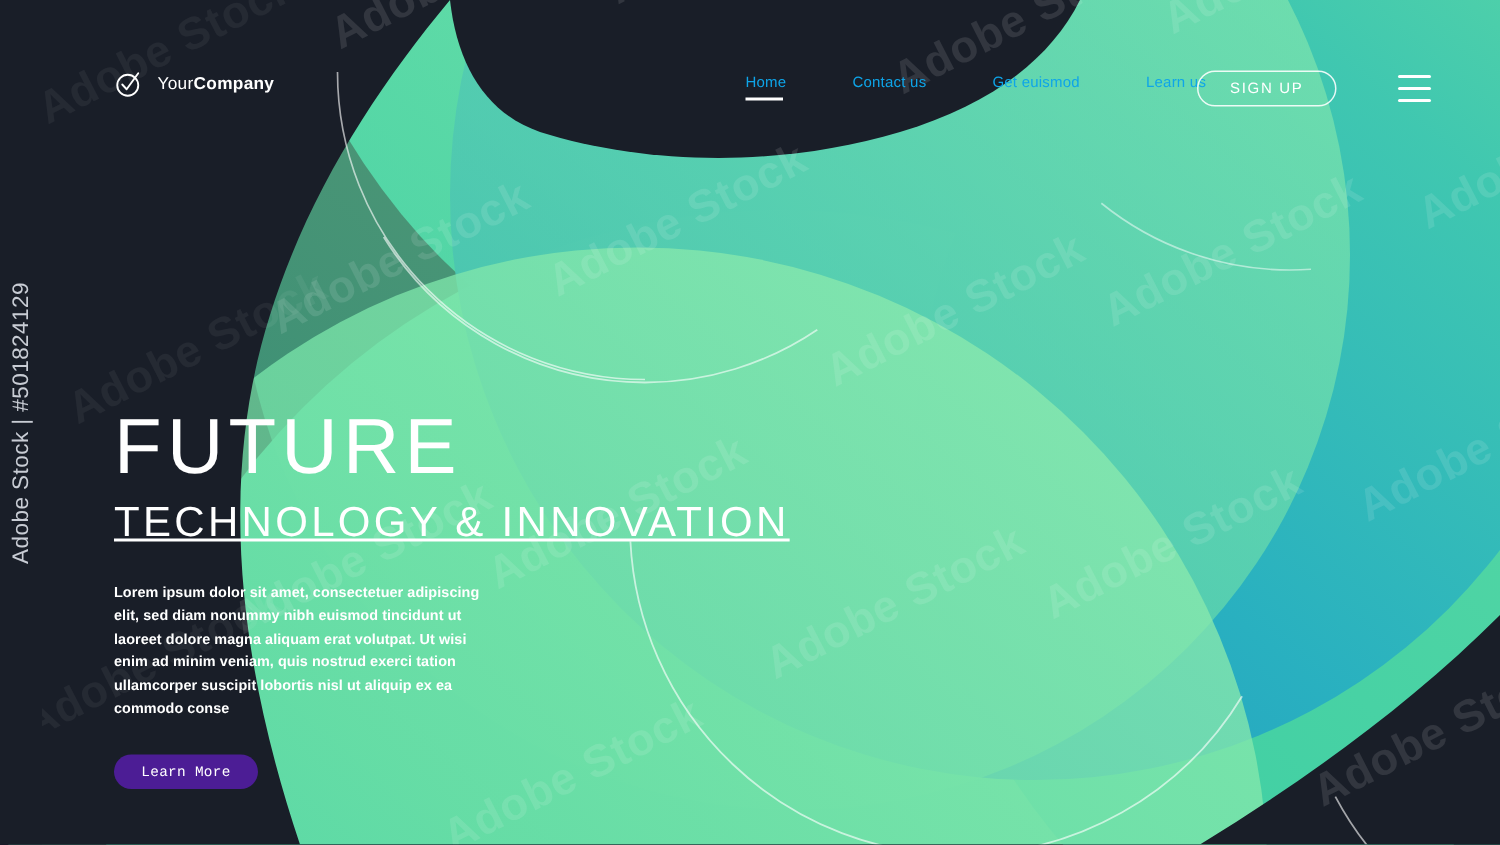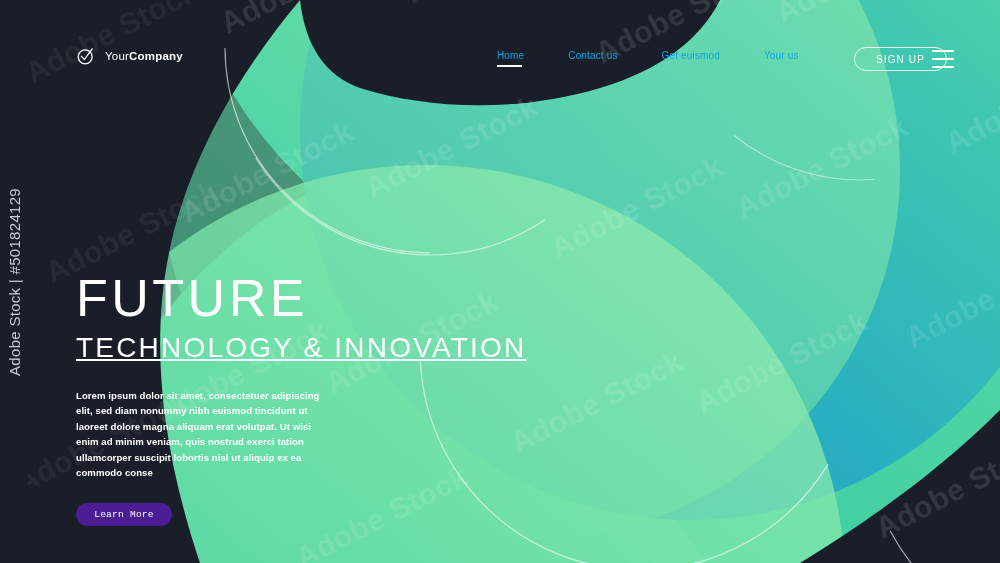--- a/index.html
+++ b/index.html
@@ -99,21 +99,21 @@
   }
   .nav-item.active::after {
     content:"";
     position:absolute;
     left:0; right:2px; bottom:0;
     height:1.6px; background:#ffffff;
   }
 
   .signup {
     position:absolute;
-    left:854px; top:47px;
+    left:798px; top:47px;
     width:93px; height:24px;
     border:1px solid rgba(255,255,255,0.88);
     border-radius:12px;
     color:#ffffff;
     font-size:10px;
     letter-spacing:1.1px;
     display:flex; align-items:center; justify-content:center;
     background:transparent;
     cursor:pointer;
   }
@@ -302,21 +302,21 @@
       </svg>
       <div class="brand-name">
         <span class="light">Your</span><span class="bold">Company</span>
       </div>
     </div>
 
     <nav class="nav">
       <div class="nav-item active">Home</div>
       <div class="nav-item">Contact us</div>
       <div class="nav-item">Get euismod</div>
-      <div class="nav-item">Your us</div>
+      <div class="nav-item">Learn us</div>
     </nav>
 
     <div class="signup">SIGN UP</div>
 
     <div class="burger">
       <span></span>
       <span></span>
       <span></span>
     </div>
   </div>

